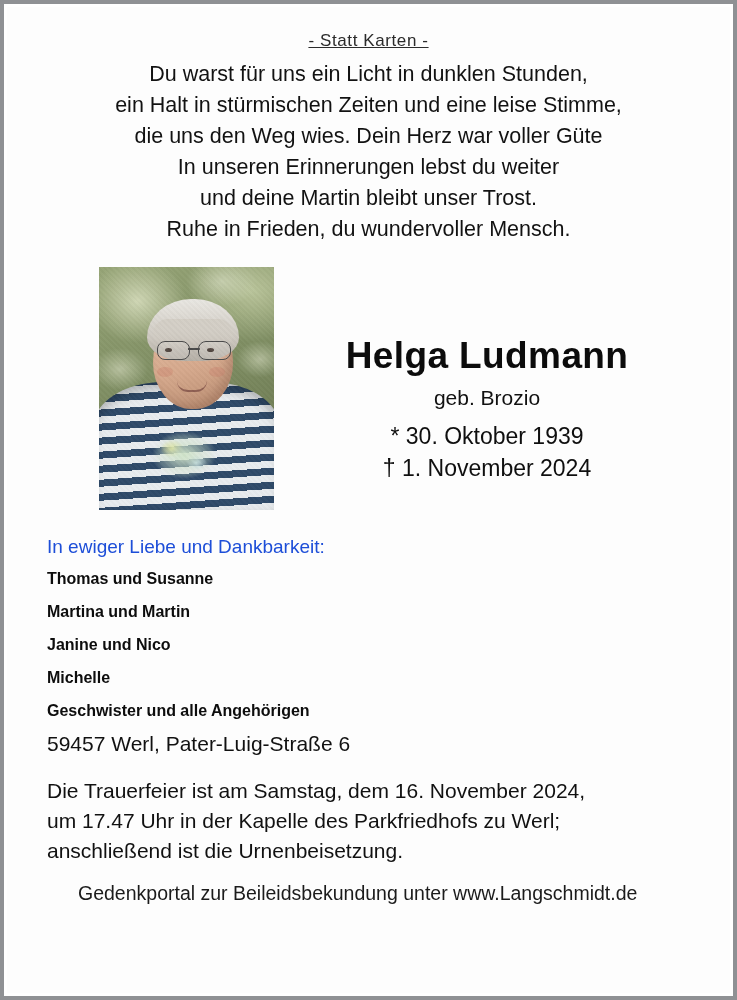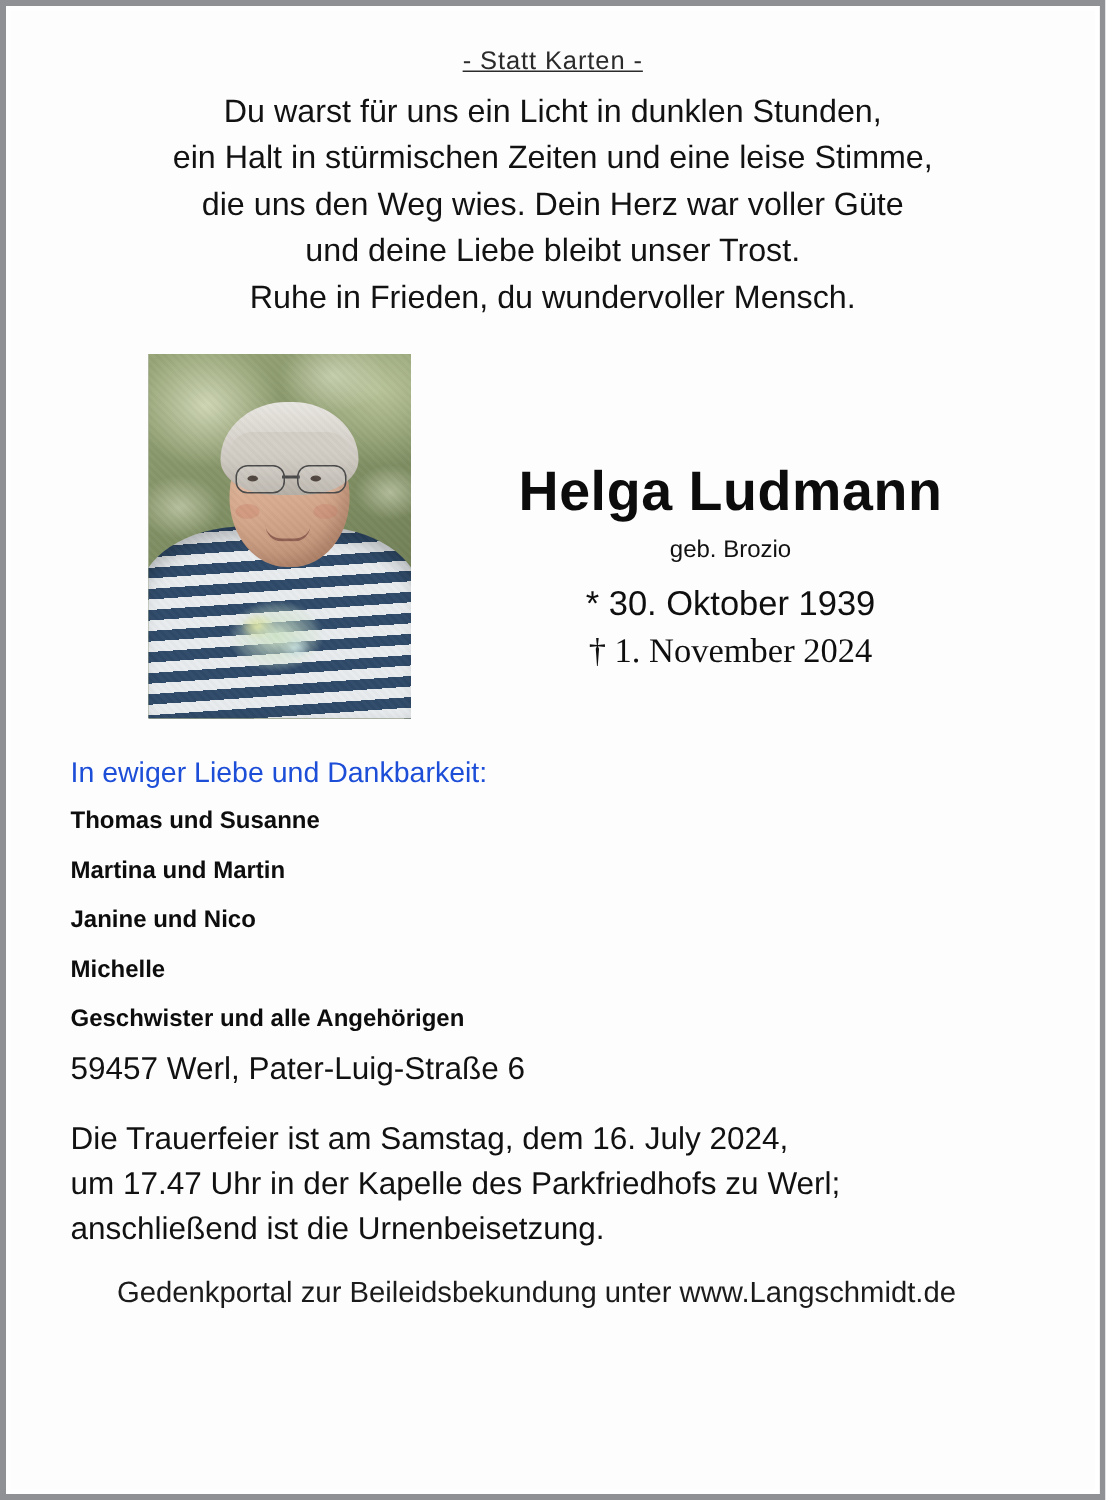--- a/index.html
+++ b/index.html
@@ -231,21 +231,21 @@
   }
   .name {
     font-size: 37px;
     font-weight: bold;
     letter-spacing: 0.4px;
     color: #0c0c0c;
     line-height: 44px;
     white-space: nowrap;
   }
   .geb {
-    font-size: 16px;
+    font-size: 21px;
     margin-top: 8px;
     color: #111;
   }
   .dates {
     font-size: 23px;
     margin-top: 10px;
     line-height: 32px;
     color: #0f0f0f;
   }
 
@@ -275,35 +275,36 @@
     line-height: 30px;
     margin-top: 20px;
     color: #111;
   }
   .portal {
     font-size: 19.5px;
     margin-top: 16px;
     color: #1b1b1b;
     margin-left: 31px;
   }
-  .dagger { font-family: Liberation Serif, serif; }
+  .dagger { font-family: Liberation Sans, sans-serif; }
 </style>
 </head>
 <body>
 
 <div class="notice">
   <div class="inner">
 
     <div class="statt">- Statt Karten -</div>
 
     <div class="verse">
       <span class="l">Du warst für uns ein Licht in dunklen Stunden,</span>
       <span class="l">ein Halt in stürmischen Zeiten und eine leise Stimme,</span>
       <span class="l">die uns den Weg wies. Dein Herz war voller Güte</span>
-      <span class="l">und deine Liebe bleibt unser Trost.</span>
+      <span class="l">In unseren Erinnerungen lebst du weiter</span>
+      <span class="l">und deine Martin bleibt unser Trost.</span>
       <span class="l">Ruhe in Frieden, du wundervoller Mensch.</span>
     </div>
 
     <div class="mid">
       <div class="photo-wrap">
         <div class="photo">
           <div class="bg"></div>
           <div class="bg2"></div>
           <div class="torso"></div>
           <div class="tshirt-print"></div>
@@ -338,21 +339,21 @@
       <div class="intro">In ewiger Liebe und Dankbarkeit:</div>
       <div class="family">
         <div>Thomas und Susanne</div>
         <div>Martina und Martin</div>
         <div>Janine und Nico</div>
         <div>Michelle</div>
         <div>Geschwister und alle Angehörigen</div>
       </div>
       <div class="address">59457 Werl, Pater-Luig-Straße 6</div>
       <div class="funeral">
-        <div>Die Trauerfeier ist am Samstag, dem 16. July 2024,</div>
+        <div>Die Trauerfeier ist am Samstag, dem 16. November 2024,</div>
         <div>um 17.47 Uhr in der Kapelle des Parkfriedhofs zu Werl;</div>
         <div>anschließend ist die Urnenbeisetzung.</div>
       </div>
       <div class="portal">Gedenkportal zur Beileidsbekundung unter www.Langschmidt.de</div>
     </div>
 
   </div>
 </div>
 
 </body></html>

